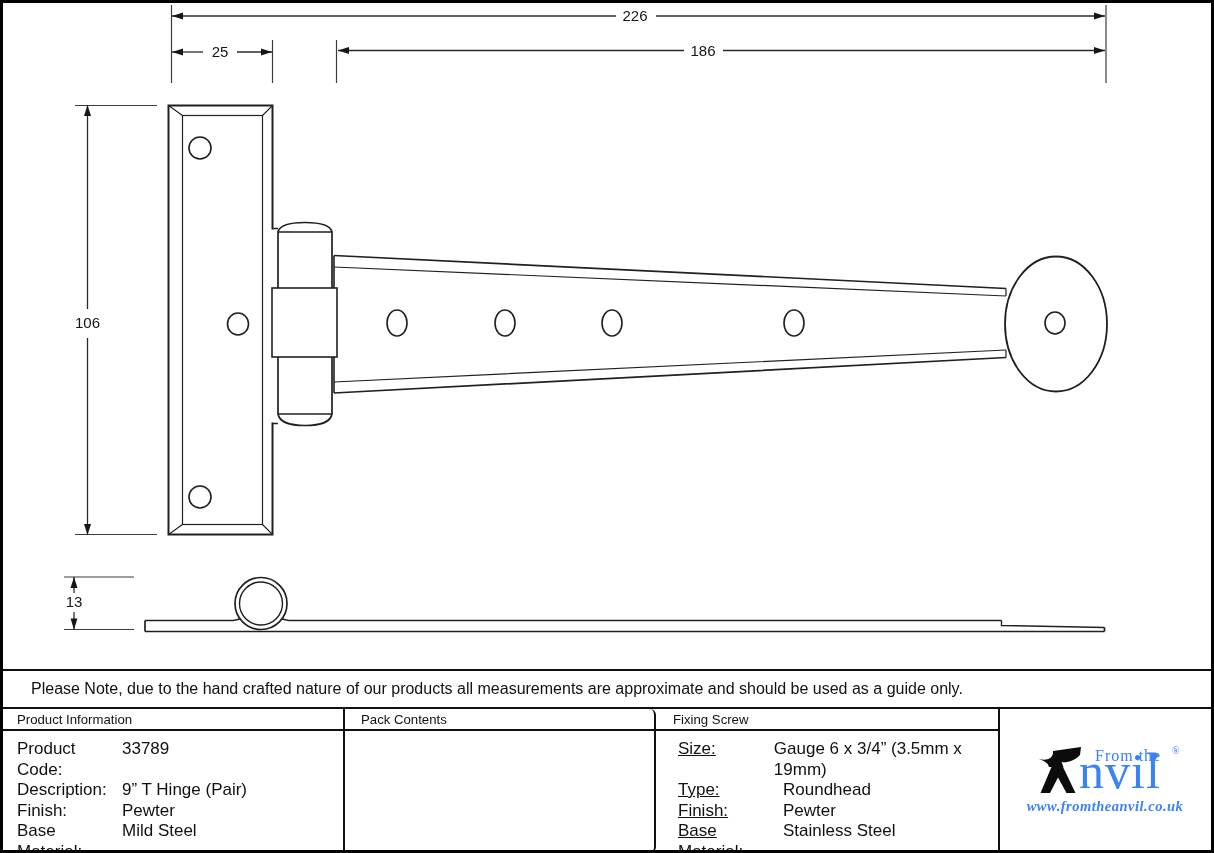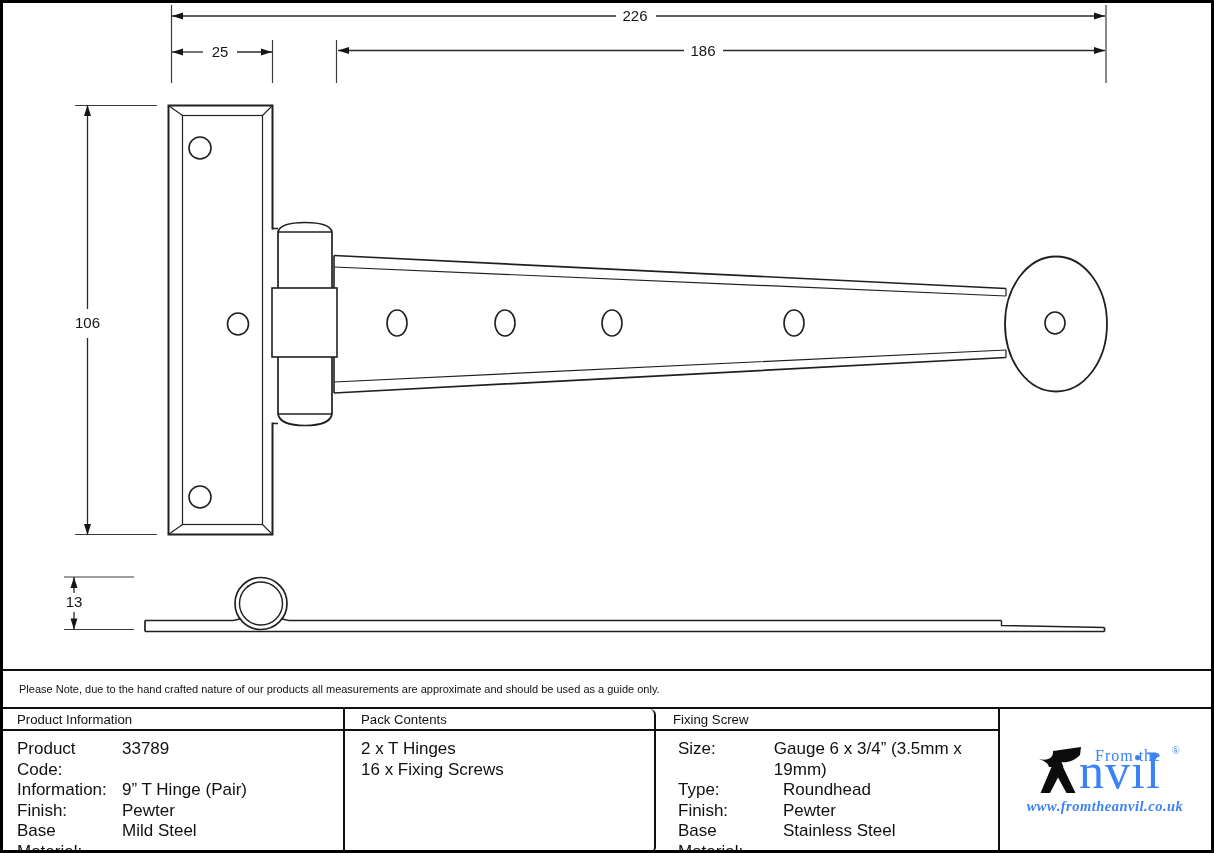--- a/index.html
+++ b/index.html
@@ -2,35 +2,35 @@
 <html><head>
 <meta charset="utf-8">
 <style>
   html,body{margin:0;padding:0;background:#888;}
   .sheet{position:relative;width:1214px;height:853px;background:#fff;overflow:hidden;
          font-family:"Liberation Sans","DejaVu Sans",sans-serif;color:#111;}
   .frame{position:absolute;inset:0;border:3.5px solid #000;pointer-events:none;z-index:9;}
   svg.drawing{position:absolute;left:0;top:0;}
   .note{position:absolute;left:0;right:0;top:669px;height:40px;box-sizing:border-box;
         border-top:2px solid #101010;border-bottom:2.5px solid #101010;
-        display:flex;align-items:center;padding-left:19px;font-size:11px;}
+        display:flex;align-items:center;padding-left:31px;font-size:16px;}
   .tbl{position:absolute;left:0;right:0;top:709px;bottom:0;display:flex;}
   .col{box-sizing:border-box;}
   .c1{width:345px;border-right:2px solid #101010;}
   .c2{width:311px;border-right:2px solid #101010;border-radius:6px;}
   .c3{width:344px;border-right:2px solid #101010;}
   .c4{flex:1;position:relative;}
   .hd{height:20px;display:flex;align-items:center;border-bottom:2.5px solid #101010;
       font-size:13.2px;padding-left:17px;}
   .c2 .hd{padding-left:16px;}
   .c3 .hd{}
   .body{padding-top:8px;font-size:17px;line-height:20.5px;}
   .row{display:flex;}
   .c1 .lb{width:105px;padding-left:17px;box-sizing:content-box;}
-  .c3 .lb{width:105px;padding-left:22px;box-sizing:content-box;}
+  .c3 .lb{width:105px;padding-left:22px;box-sizing:content-box;text-decoration:underline;}
   .c2 .body{padding-left:16px;}
   
   .logo-cell{font-family:"Liberation Serif","DejaVu Serif",serif;color:#3b82f6;}
   .anvil-svg{position:absolute;left:37px;top:37px;}
   .brand-rest{position:absolute;left:79px;top:37px;font-size:50px;line-height:1;letter-spacing:1px;}
   .brand-prefix{position:absolute;left:95px;top:38px;font-size:16px;letter-spacing:1px;}
   .brand-diamond{position:absolute;left:152px;top:41px;font-size:9px;}
   .brand-reg{position:absolute;left:172px;top:36px;font-size:10px;}
   .brand-url{position:absolute;left:0;right:4px;top:89px;text-align:center;
              font-size:14.5px;font-style:italic;font-weight:bold;letter-spacing:0.5px;}
@@ -133,44 +133,36 @@
   <div class="tbl">
 
     <div class="col c1">
       <div class="hd">Product Information</div>
       <div class="body">
         <div class="row">
           <span class="lb">Product Code:</span>
           <span class="vl">33789</span>
         </div>
         <div class="row">
-          <span class="lb">Information:</span>
+          <span class="lb">Description:</span>
           <span class="vl">9” T Hinge (Pair)</span>
         </div>
         <div class="row">
           <span class="lb">Finish:</span>
           <span class="vl">Pewter</span>
         </div>
         <div class="row">
           <span class="lb">Base Material:</span>
           <span class="vl">Mild Steel</span>
         </div>
       </div>
     </div>
 
     <div class="col c2">
       <div class="hd">Pack Contents</div>
-      <div class="body">
-        <div class="row">
-            <span>2 x T Hinges</span>
-          </div>
-        <div class="row">
-            <span>16 x Fixing Screws</span>
-          </div>
-      </div>
     </div>
 
     <div class="col c3">
       <div class="hd">Fixing Screw</div>
       <div class="body">
         <div class="row">
           <span class="lb">Size:</span>
           <span class="vl">Gauge 6 x 3/4” (3.5mm x 19mm)</span>
         </div>
         <div class="row">

